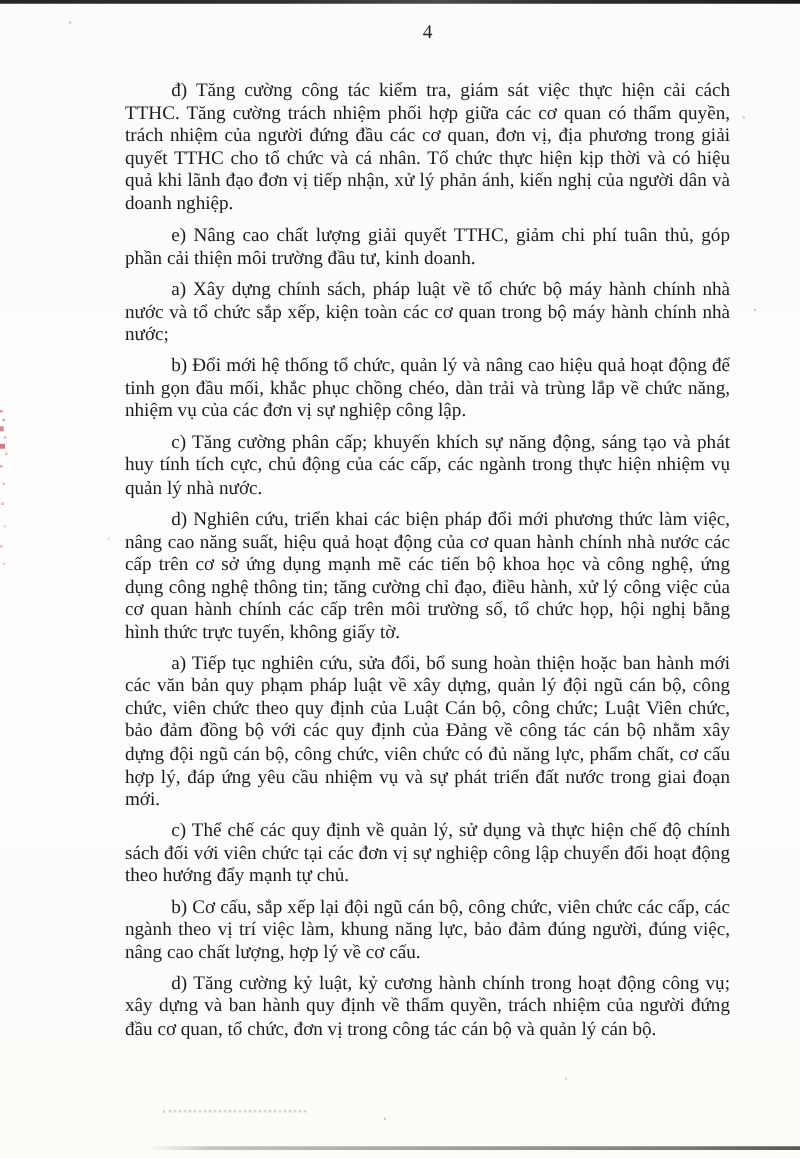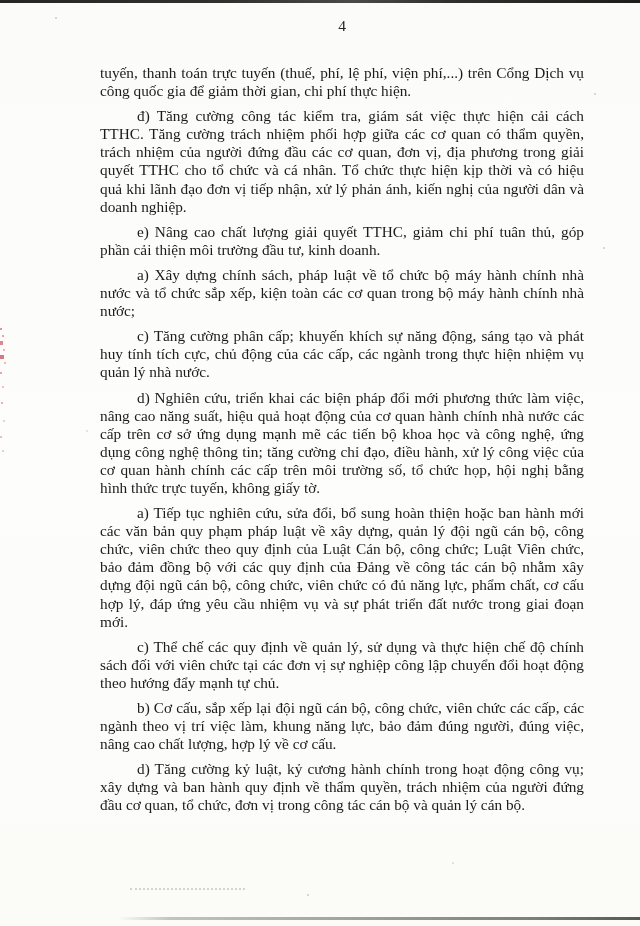--- a/index.html
+++ b/index.html
@@ -91,24 +91,24 @@
 </head>
 <body>
 
 <div class="scan-page">
 
   <div class="scan-top-line"></div>
 
   <div class="page-number">4</div>
 
   <div class="doc-text">
-    <p class="continuation">tuyến, thanh toán trực tuyến (thuế, phí, lệ phí, viện phí,...) trên Cổng Dịch vụ công quốc gia để giảm thời gian, chi phí thực hiện.</p>
     <p class="body">đ) Tăng cường công tác kiểm tra, giám sát việc thực hiện cải cách TTHC. Tăng cường trách nhiệm phối hợp giữa các cơ quan có thẩm quyền, trách nhiệm của người đứng đầu các cơ quan, đơn vị, địa phương trong giải quyết TTHC cho tổ chức và cá nhân. Tổ chức thực hiện kịp thời và có hiệu quả khi lãnh đạo đơn vị tiếp nhận, xử lý phản ánh, kiến nghị của người dân và doanh nghiệp.</p>
     <p class="body">e) Nâng cao chất lượng giải quyết TTHC, giảm chi phí tuân thủ, góp phần cải thiện môi trường đầu tư, kinh doanh.</p>
     <p class="body">a) Xây dựng chính sách, pháp luật về tổ chức bộ máy hành chính nhà nước và tổ chức sắp xếp, kiện toàn các cơ quan trong bộ máy hành chính nhà nước;</p>
+    <p class="body">b) Đổi mới hệ thống tổ chức, quản lý và nâng cao hiệu quả hoạt động để tinh gọn đầu mối, khắc phục chồng chéo, dàn trải và trùng lắp về chức năng, nhiệm vụ của các đơn vị sự nghiệp công lập.</p>
     <p class="body">c) Tăng cường phân cấp; khuyến khích sự năng động, sáng tạo và phát huy tính tích cực, chủ động của các cấp, các ngành trong thực hiện nhiệm vụ quản lý nhà nước.</p>
     <p class="body">d) Nghiên cứu, triển khai các biện pháp đổi mới phương thức làm việc, nâng cao năng suất, hiệu quả hoạt động của cơ quan hành chính nhà nước các cấp trên cơ sở ứng dụng mạnh mẽ các tiến bộ khoa học và công nghệ, ứng dụng công nghệ thông tin; tăng cường chỉ đạo, điều hành, xử lý công việc của cơ quan hành chính các cấp trên môi trường số, tổ chức họp, hội nghị bằng hình thức trực tuyến, không giấy tờ.</p>
     <p class="body">a) Tiếp tục nghiên cứu, sửa đổi, bổ sung hoàn thiện hoặc ban hành mới các văn bản quy phạm pháp luật về xây dựng, quản lý đội ngũ cán bộ, công chức, viên chức theo quy định của Luật Cán bộ, công chức; Luật Viên chức, bảo đảm đồng bộ với các quy định của Đảng về công tác cán bộ nhằm xây dựng đội ngũ cán bộ, công chức, viên chức có đủ năng lực, phẩm chất, cơ cấu hợp lý, đáp ứng yêu cầu nhiệm vụ và sự phát triển đất nước trong giai đoạn mới.</p>
     <p class="body">c) Thể chế các quy định về quản lý, sử dụng và thực hiện chế độ chính sách đối với viên chức tại các đơn vị sự nghiệp công lập chuyển đổi hoạt động theo hướng đẩy mạnh tự chủ.</p>
     <p class="body">b) Cơ cấu, sắp xếp lại đội ngũ cán bộ, công chức, viên chức các cấp, các ngành theo vị trí việc làm, khung năng lực, bảo đảm đúng người, đúng việc, nâng cao chất lượng, hợp lý về cơ cấu.</p>
     <p class="body">d) Tăng cường kỷ luật, kỷ cương hành chính trong hoạt động công vụ; xây dựng và ban hành quy định về thẩm quyền, trách nhiệm của người đứng đầu cơ quan, tổ chức, đơn vị trong công tác cán bộ và quản lý cán bộ.</p>
   </div>
 
   <div class="red-speckles"></div>
   <div class="smudge-line"></div>

